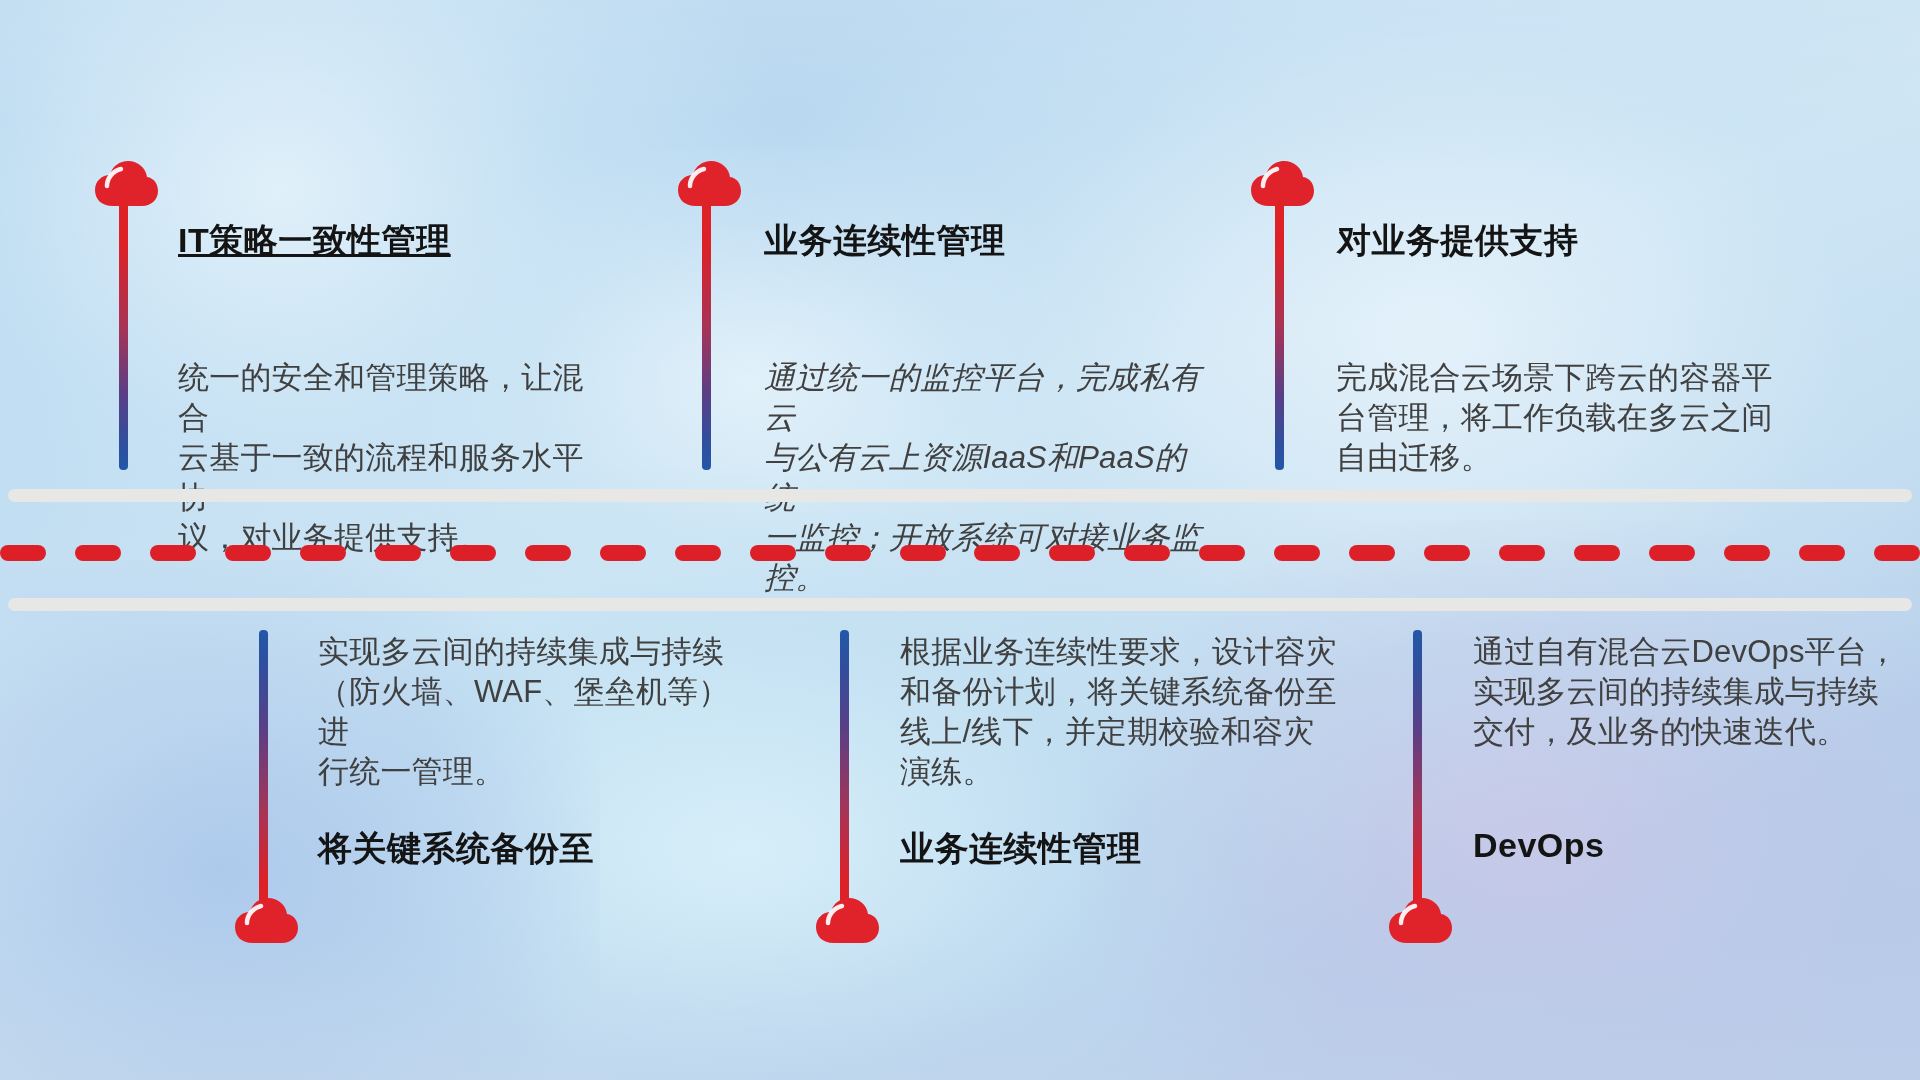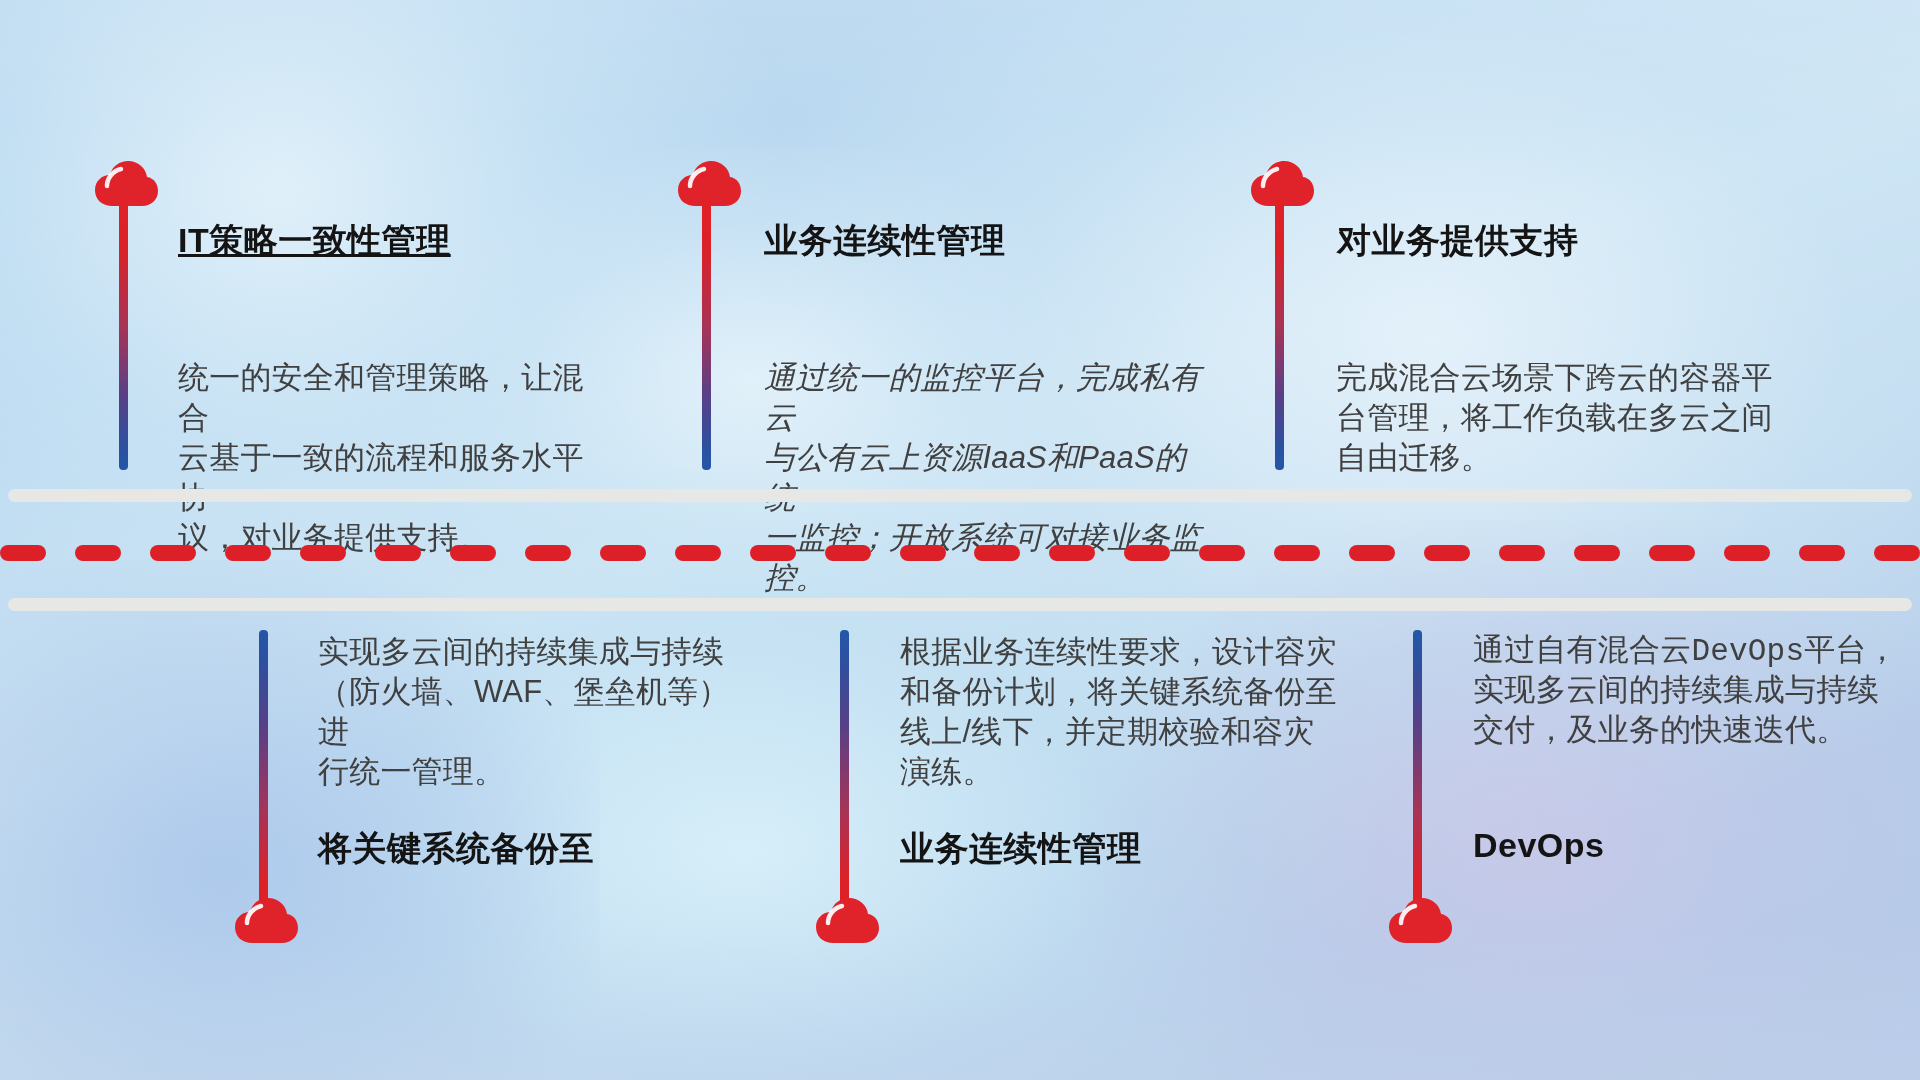--- a/index.html
+++ b/index.html
@@ -246,19 +246,19 @@
   </div>
 
   <div class="col">
     <div class="bar bar-bottom" style="left:1413px; top:630px; height:290px;"></div>
     <div class="cloud" style="left:1387px; top:897px;">
       <svg viewBox="0 0 66 48" xmlns="http://www.w3.org/2000/svg">
         <path d="M20 46 C8 46 2 39 2 30 C2 21 9 15 17 15 C19 6 27 1 35 1 C45 1 53 8 54 17 C61 18 65 24 65 31 C65 39 59 46 49 46 Z" fill="#e0232a"></path>
         <path d="M14 26 C14 18 20 11 28 9" stroke="#ffffff" stroke-width="4.5" stroke-linecap="round" fill="none" opacity="0.92"></path>
       </svg>
     </div>
-    <div class="body" style="left:1473px; top:632px; width:430px;font-family:Liberation Mono, monospace;">通过自有混合云DevOps平台，
+    <div class="body" style="left:1473px; top:632px; width:430px;">通过自有混合云DevOps平台，
 实现多云间的持续集成与持续
 交付，及业务的快速迭代。</div>
     <div class="heading" style="left:1473px; top:826px;">DevOps</div>
   </div>
 
 </div>
 
 </body></html>

